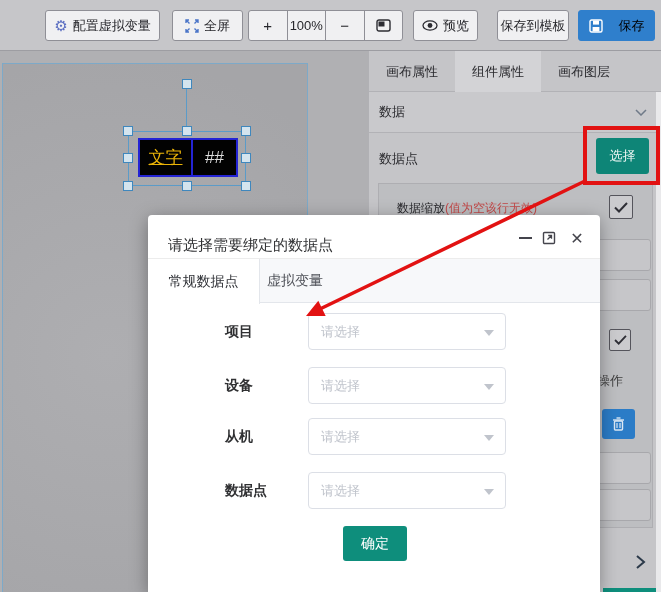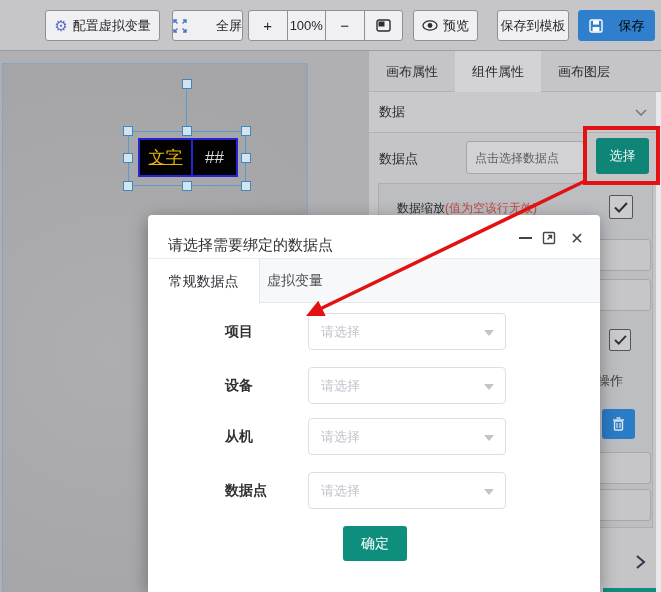--- a/index.html
+++ b/index.html
@@ -122,21 +122,21 @@
 </head>
 <body>
 
 <div class="stage">
 
   <div class="toolbar">
     <button class="tb-btn" style="left:45px;width:115px;">
       <span class="gear">⚙</span>
       <span>配置虚拟变量</span>
     </button>
-    <button class="tb-btn" style="left:172px;width:71px;justify-content:space-between;">
+    <button class="tb-btn" style="left:172px;width:71px;">
       <svg width="14" height="14" viewBox="0 0 14 14">
         <g stroke="#4a74c8" stroke-width="1.4" fill="none">
           <path d="M1,4 L1,1 L4,1 M4.5,4.5 L1.5,1.5"></path>
           <path d="M10,1 L13,1 L13,4 M9.5,4.5 L12.5,1.5"></path>
           <path d="M13,10 L13,13 L10,13 M9.5,9.5 L12.5,12.5"></path>
           <path d="M4,13 L1,13 L1,10 M4.5,9.5 L1.5,12.5"></path>
         </g>
       </svg>
       <span>全屏</span>
     </button>
@@ -201,21 +201,20 @@
     <div class="psec">
       <span>数据</span>
       <span class="sp"></span>
       <svg width="12" height="7" viewBox="0 0 12 7">
         <polyline points="1,1 6,6 11,1" fill="none" stroke="#6f7a88" stroke-width="1.5"></polyline>
       </svg>
     </div>
 
     <div class="dp-row">
       <span class="dp-label">数据点</span>
-      <input class="dp-input" readonly="" placeholder="点击选择数据点" style="">
       <button class="sel-btn">选择</button>
     </div>
 
     <div class="gbox">
       <div class="gb-scale">
         <span>数据缩放</span><span class="red">(值为空该行无效)</span>
       </div>
       <div class="chk" style="left:230px;top:11px;">
         <svg width="14" height="11" viewBox="0 0 14 11">
           <polyline points="1,5.5 5,9.5 13,1" fill="none" stroke="#2f2f36" stroke-width="2"></polyline>

